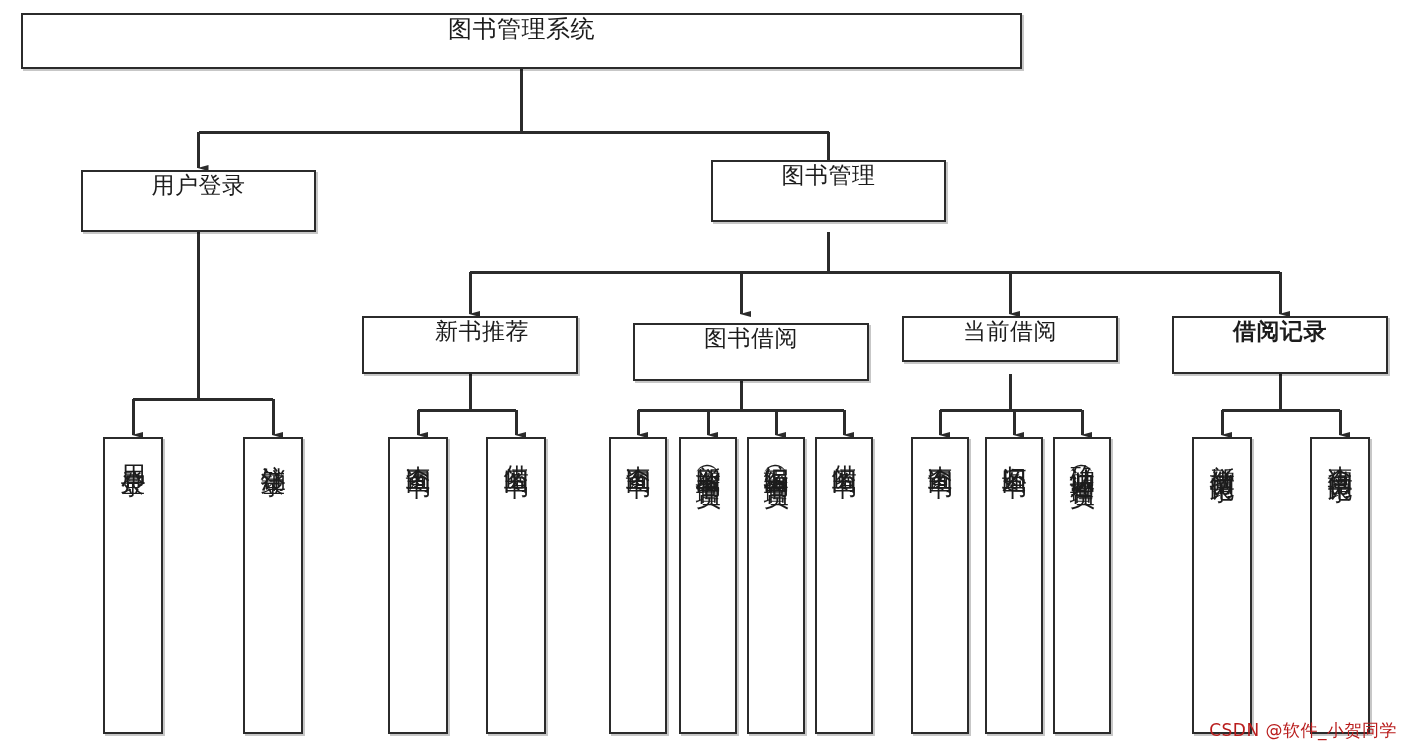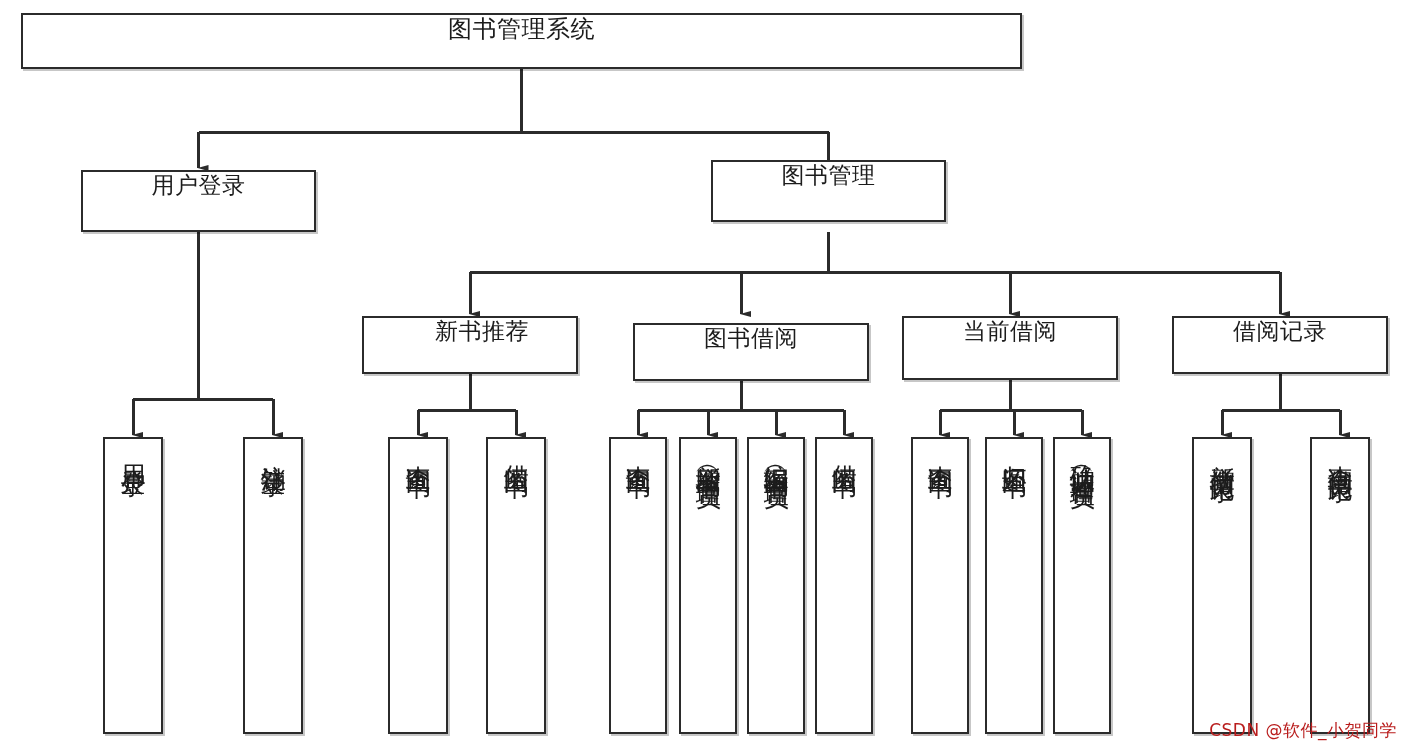--- a/index.html
+++ b/index.html
@@ -128,24 +128,24 @@
       </div>
       <div class="node-box horizontal" style="left: 711px; top: 160px; width: 235px; height: 62px;">
         <span class="node-label">图书管理</span>
       </div>
       <div class="node-box horizontal" style="left: 362px; top: 316px; width: 216px; height: 58px; padding-left: 24px;">
         <span class="node-label">新书推荐</span>
       </div>
       <div class="node-box horizontal" style="left: 633px; top: 316px; width: 236px; height: 58px; margin-top: 7px;">
         <span class="node-label">图书借阅</span>
       </div>
-      <div class="node-box horizontal" style="left: 902px; top: 316px; width: 216px; height: 64px;">
+      <div class="node-box horizontal" style="left: 902px; top: 316px; width: 216px; height: 46px;">
         <span class="node-label">当前借阅</span>
       </div>
-      <div class="node-box horizontal" style="left: 1172px; top: 316px; width: 216px; height: 58px;">
+      <div class="node-box horizontal" style="left: 1172px; top: 316px; width: 216px; height: 58px; font-weight: bold;">
         <span class="node-label">借阅记录</span>
       </div>
       <div class="node-box vertical" style="left: 103px; top: 437px; width: 60px; height: 297px;">
         <span class="node-label">用户登录</span>
       </div>
       <div class="node-box vertical" style="left: 243px; top: 437px; width: 60px; height: 297px;">
         <span class="node-label">注销登录</span>
       </div>
       <div class="node-box vertical" style="left: 388px; top: 437px; width: 60px; height: 297px;">
         <span class="node-label">查询图书</span>

